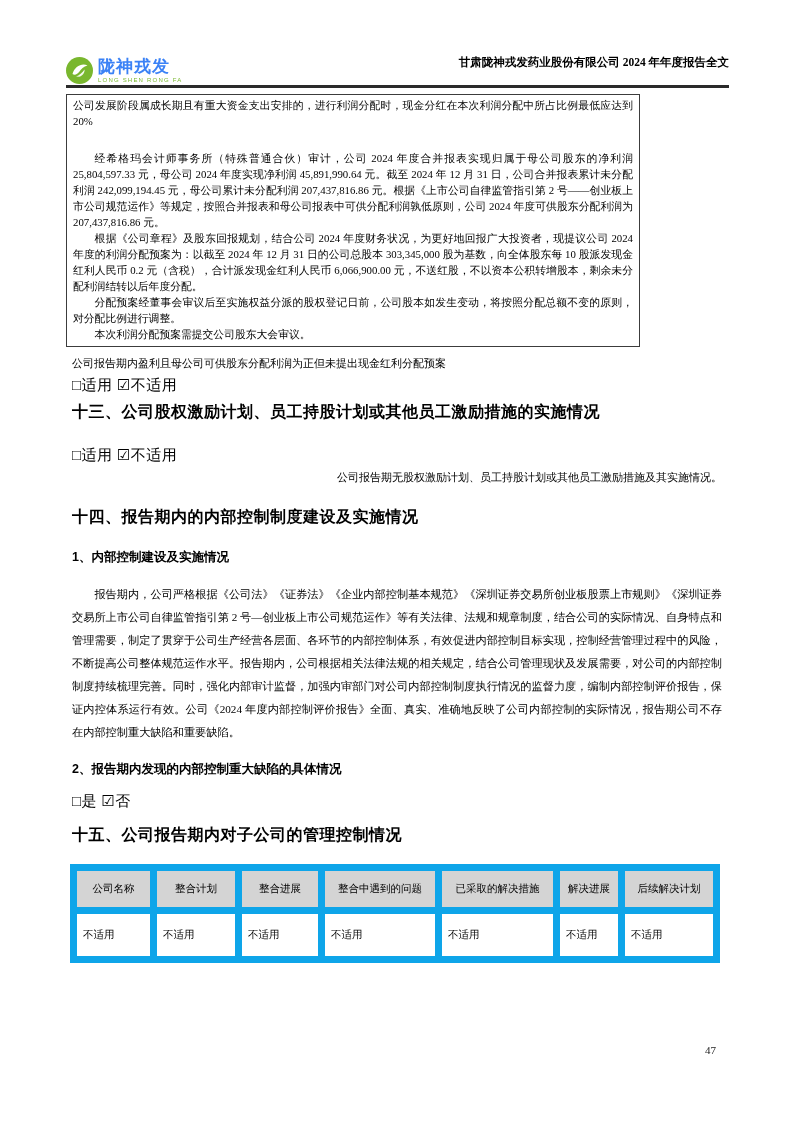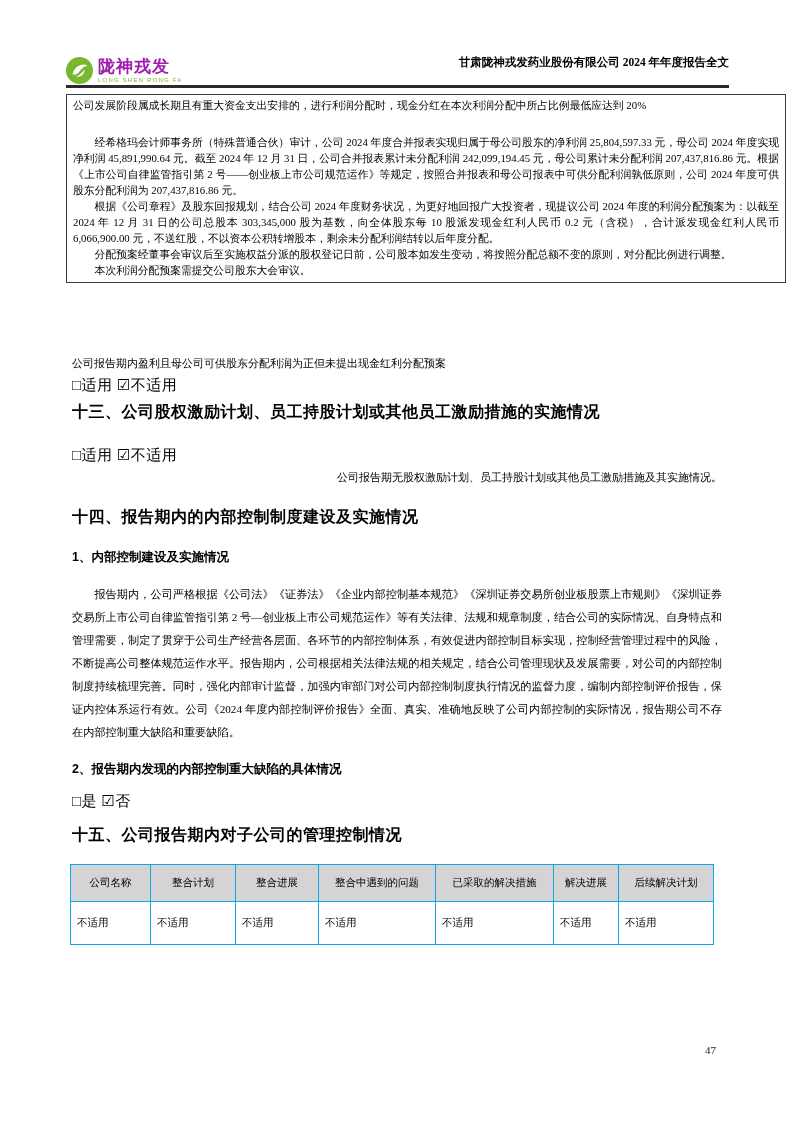--- a/index.html
+++ b/index.html
@@ -13,27 +13,27 @@
     color:#000;
     overflow:hidden;
   }
   
   .header{
     position:absolute;left:66px;top:46px;width:663px;height:38px;
     display:flex;justify-content:space-between;align-items:flex-end;
   }
   .logo{display:flex;align-items:center;gap:5px;}
   .logo-texts{display:flex;flex-direction:column;line-height:1;}
-  .logo-cn{font-size:17px;font-weight:bold;color:#a21caf;letter-spacing:1px;font-family:"Liberation Sans",sans-serif;}
+  .logo-cn{font-size:17px;font-weight:bold;color:#3b82f6;letter-spacing:1px;font-family:"Liberation Sans",sans-serif;}
   .logo-en{font-size:6px;color:#79b72e;letter-spacing:1.2px;margin-top:2px;font-family:"Liberation Sans",sans-serif;}
   .doc-title{font-size:11.5px;font-weight:600;padding-bottom:14px;}
   .header-rule{position:absolute;left:66px;top:85px;width:663px;height:3px;background:#2a2a2a;}
   
   .profit-box{
-    position:absolute;left:66px;top:94px;width:720px;
+    position:absolute;left:66px;top:94px;width:574px;
     box-sizing:border-box;border:1px solid #3c3c3c;
     font-size:10.8px;line-height:16px;text-align:justify;
   }
   .box-intro{padding:2px 6px 1px 6px;}
   .box-subheader{
     background:#d4d4d4;border-top:1px solid #3c3c3c;border-bottom:1px solid #3c3c3c;
     text-align:center;padding:2px 6px;
   }
   .box-body{padding:2px 6px 4px 6px;margin-top:18px;}
   .box-body p{margin:0;text-indent:2em;}
@@ -43,21 +43,21 @@
   .checks{font-size:15px;line-height:15px;letter-spacing:0.5px;}
   .h1{font-size:16px;font-weight:bold;font-family:"Liberation Sans",sans-serif;letter-spacing:0.5px;}
   .h2{font-size:12.5px;font-weight:bold;font-family:"Liberation Sans",sans-serif;}
   .para{font-size:11.2px;line-height:23px;text-align:justify;text-indent:2em;}
   
   .ctl-table{
     position:absolute;left:70px;top:864px;
     border-collapse:collapse;table-layout:fixed;
     font-size:10.5px;
   }
-  .ctl-table th,.ctl-table td{border:1px solid #0ea5e9;overflow:hidden;font-family:Liberation Mono, monospace;}
+  .ctl-table th,.ctl-table td{border:7px solid #0ea5e9;overflow:hidden;font-family:Liberation Mono, monospace;}
   .ctl-table th{
     background:#d4d4d4;font-weight:normal;text-align:center;
     height:32px;padding:2px 3px;
   }
   .ctl-table td{height:38px;text-align:left;padding:2px 6px;vertical-align:middle;}
   
   .page-num{position:absolute;left:705px;top:1044px;font-size:11px;color:#222;}
 </style>
 </head>
 <body>

